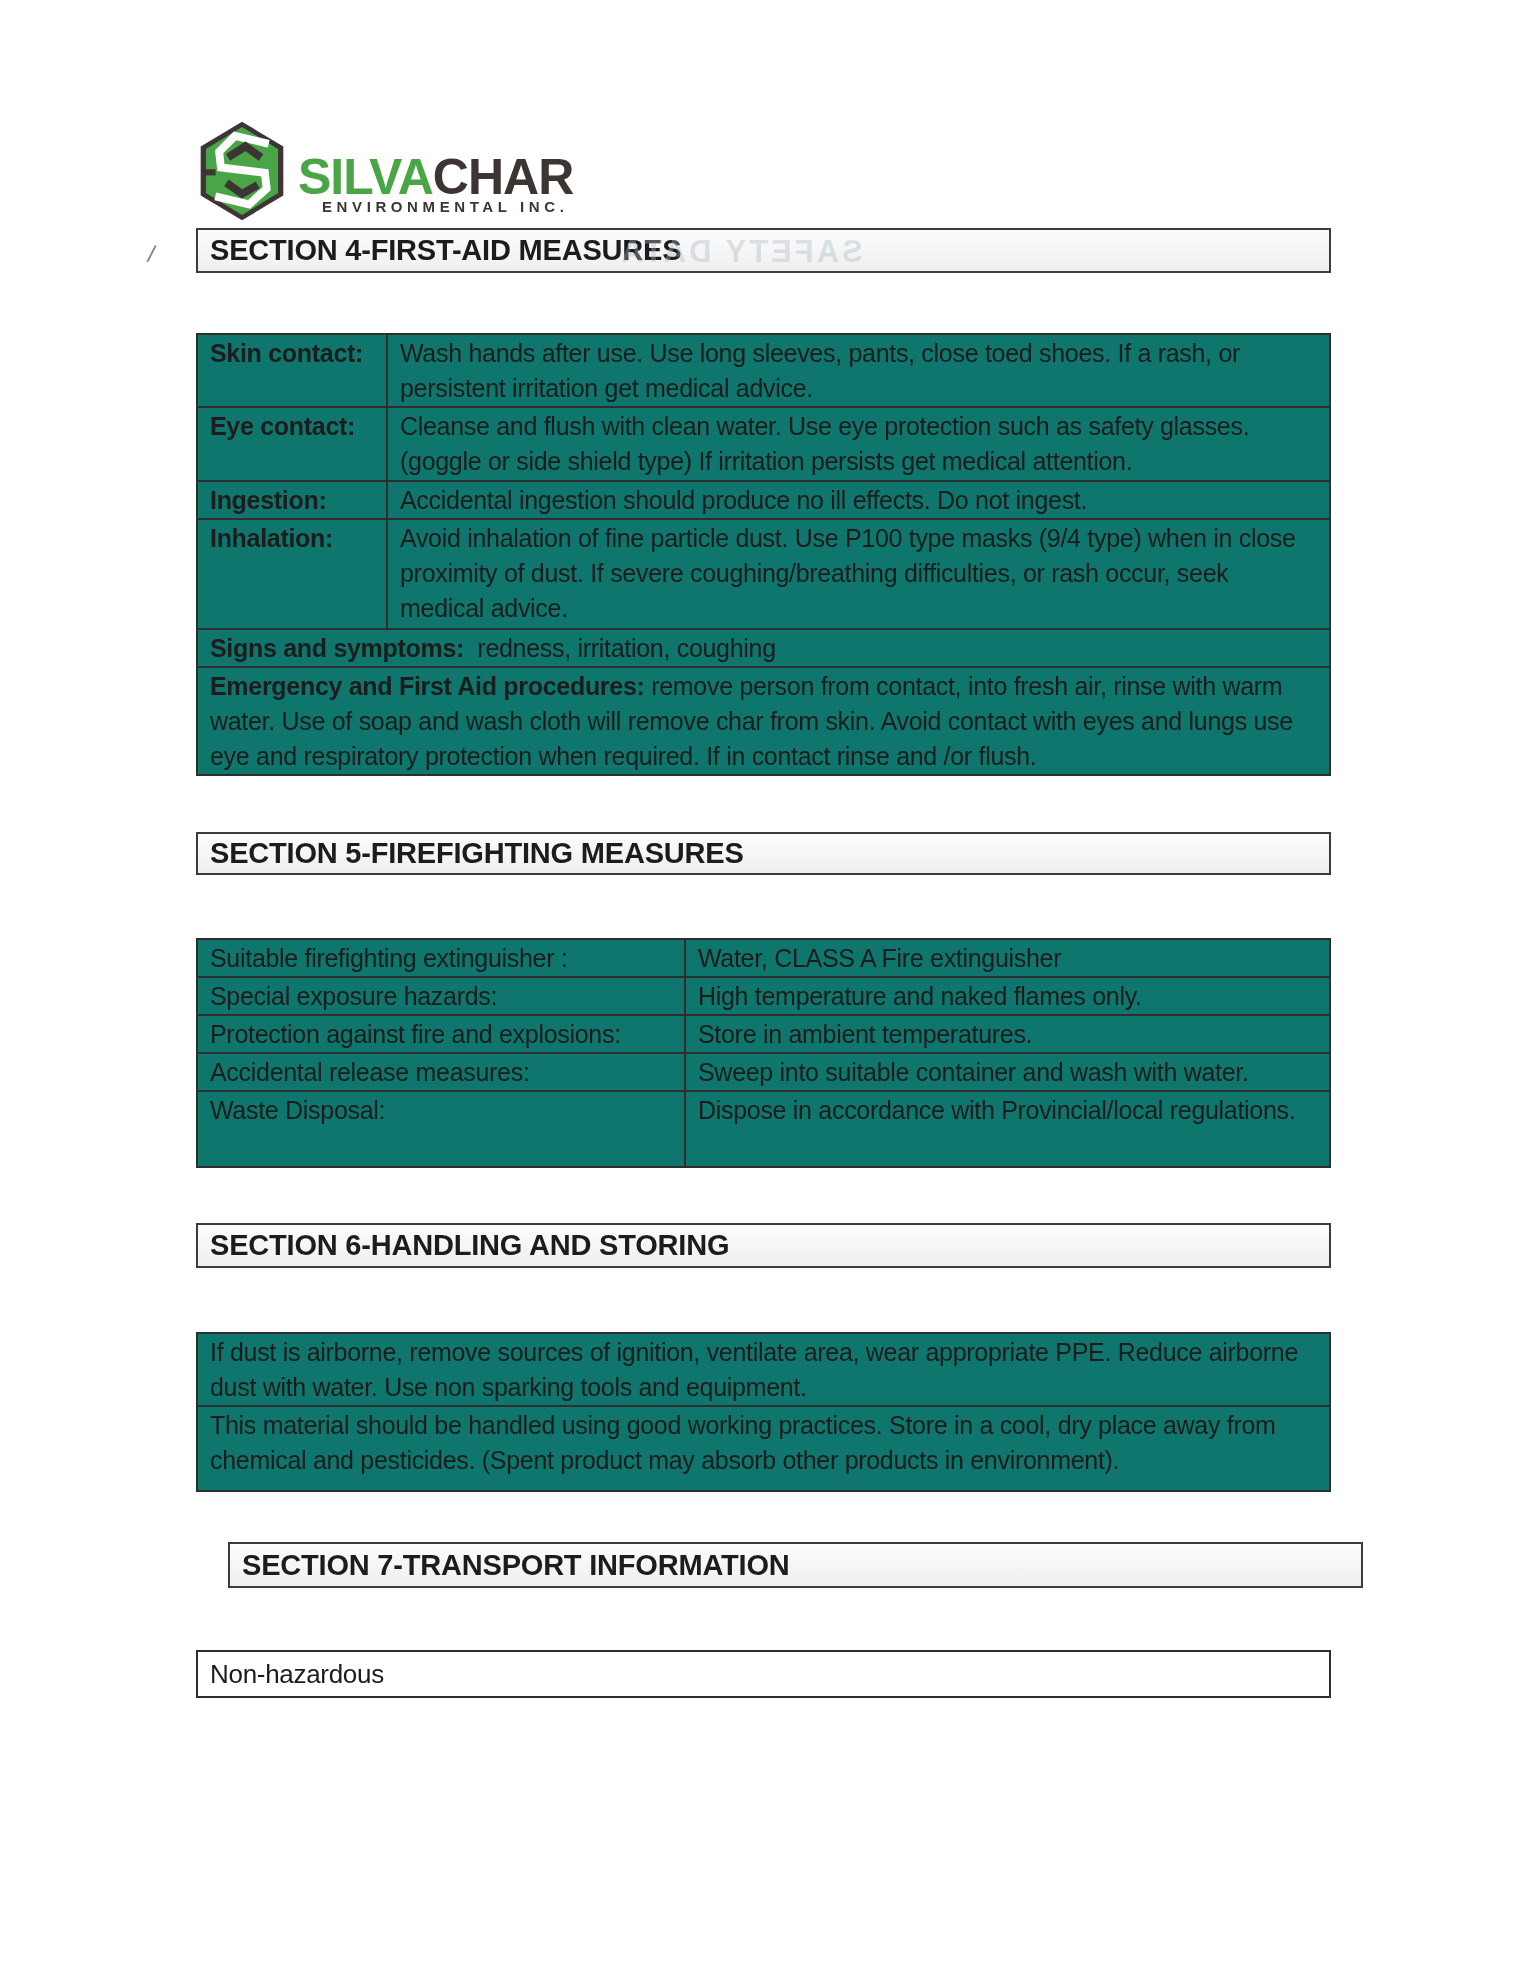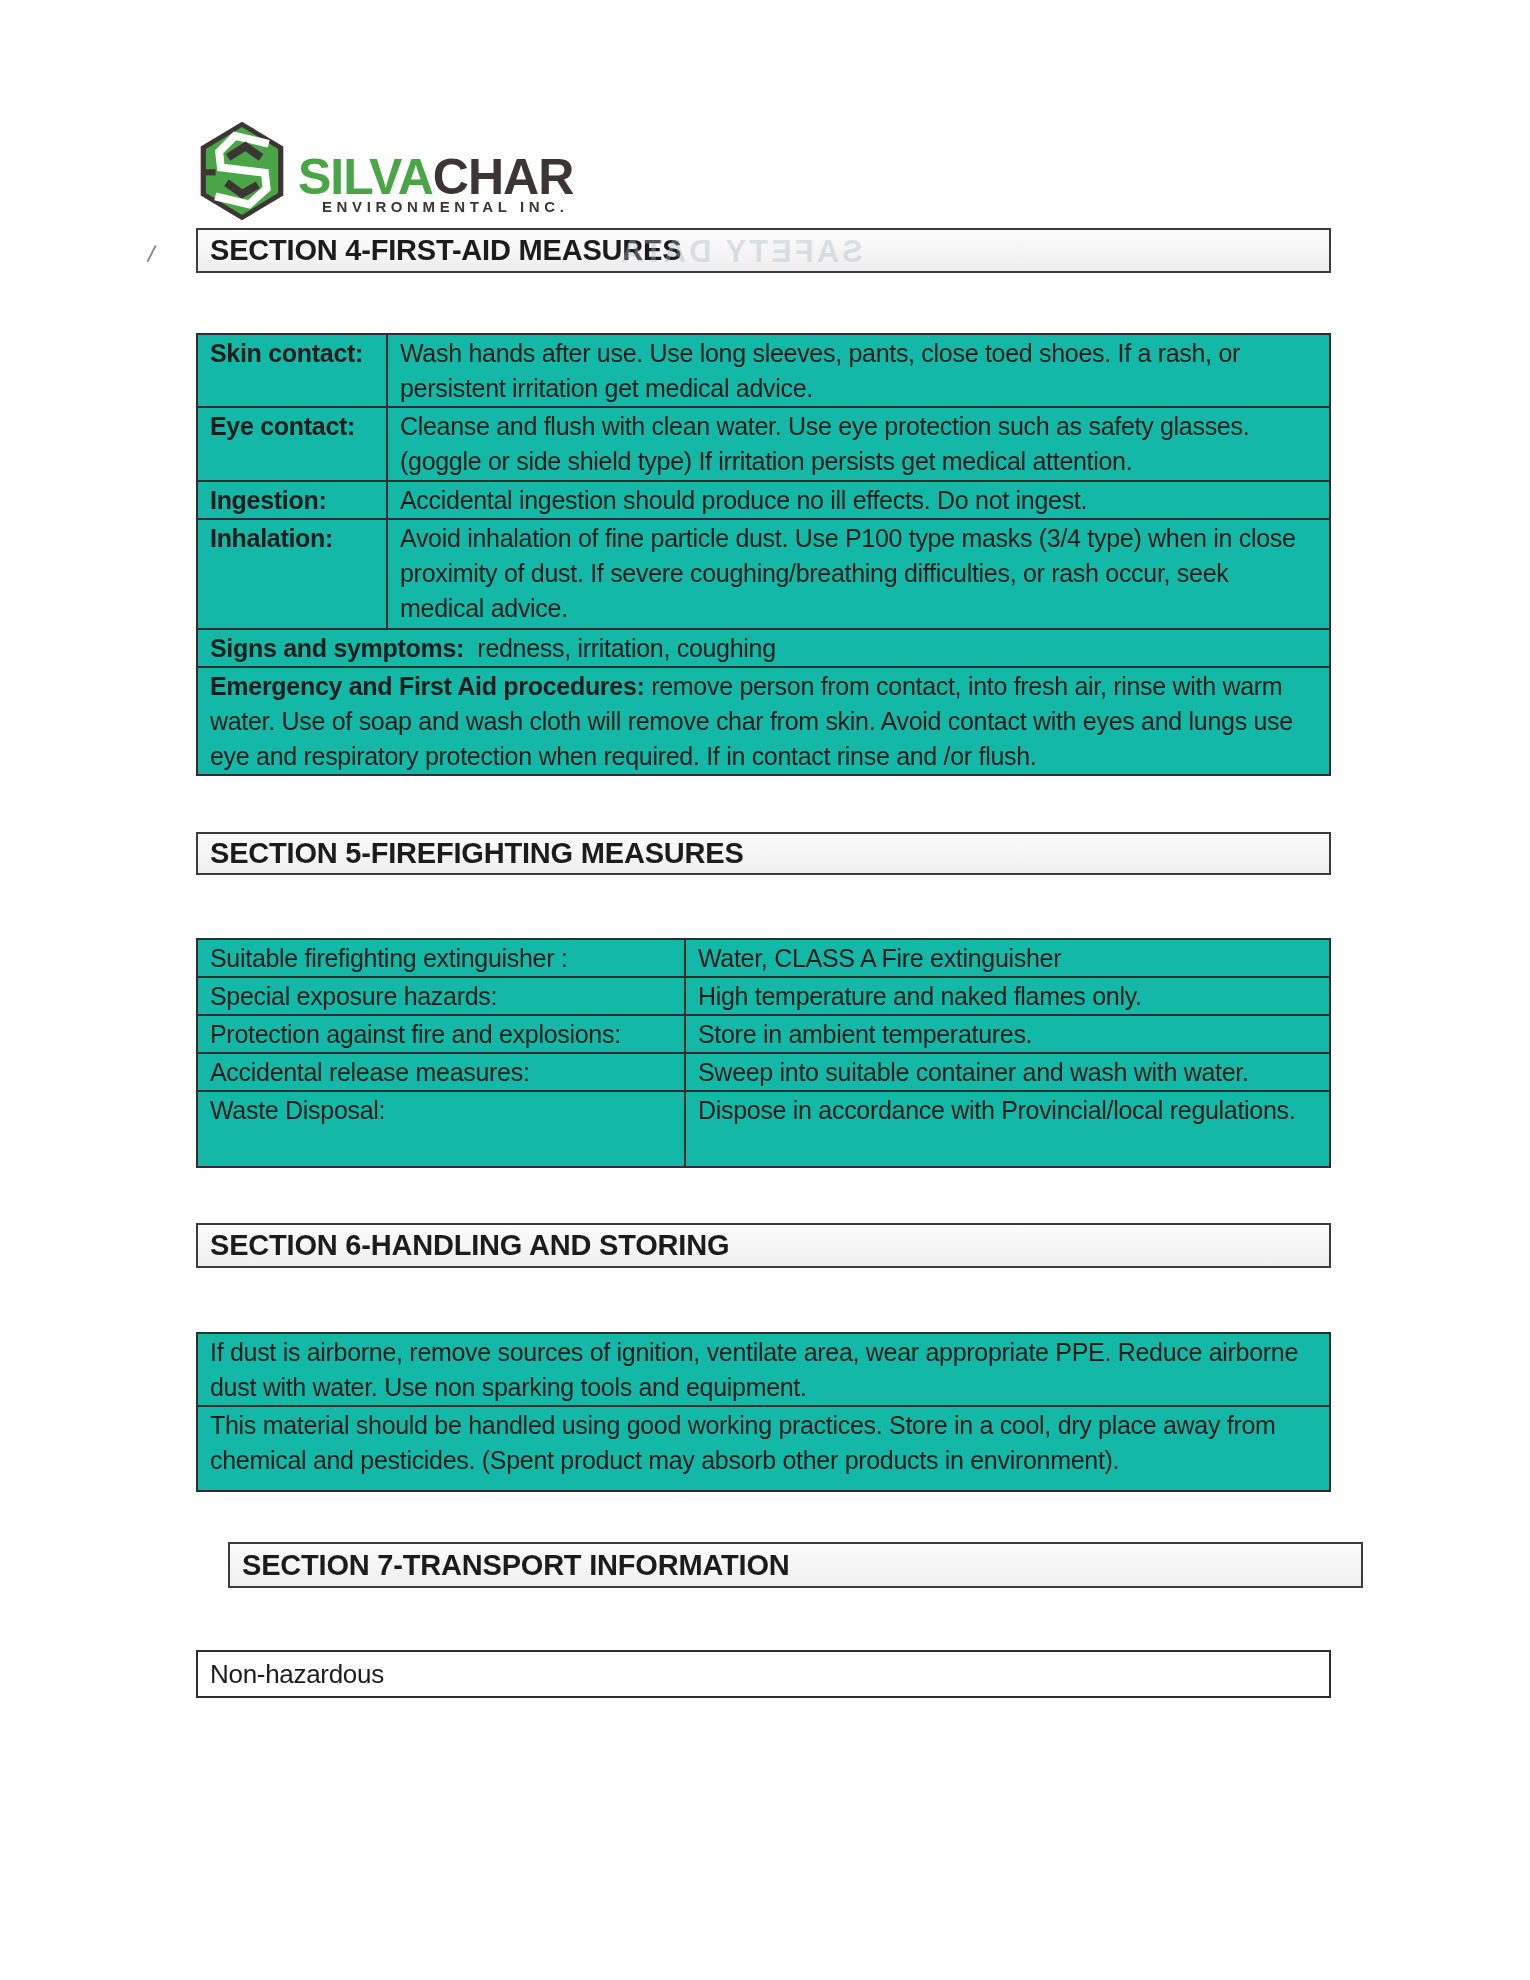--- a/index.html
+++ b/index.html
@@ -32,21 +32,21 @@
   .ghost{
     position:absolute;left:420px;top:4px;
     transform:scaleX(-1);
     color:#a9bac4;opacity:.38;
     font-weight:bold;font-size:31px;letter-spacing:3px;white-space:nowrap;
     pointer-events:none;
   }
   .artifact{left:148px;top:240px;color:#8a8a8a;font-size:24px;transform:rotate(12deg);}
 
   
-  table.sds{border-collapse:collapse;position:absolute;left:196px;table-layout:fixed;background:#14b8a6;}
+  table.sds{border-collapse:collapse;position:absolute;left:196px;table-layout:fixed;background:#0f766e;}
   table.sds td{
     border:2px solid #2e2e2e;
     font-size:25px;line-height:35px;letter-spacing:-0.3px;
     vertical-align:top;text-align:left;
     padding:1px 10px 0 12px;box-sizing:border-box;
   }
   .lbl{font-weight:bold;}
   #table-first-aid{top:333px;width:1135px;}
   #table-fire{top:938px;width:1135px;}
   #block-handling{top:1332px;width:1135px;}
@@ -100,21 +100,21 @@
     <tr style="height:74px;">
       <td class="lbl">Eye contact:</td>
       <td>Cleanse and flush with clean water. Use eye protection such as safety glasses.(goggle or side shield type) If irritation persists get medical attention.</td>
     </tr>
     <tr style="height:35px;">
       <td class="lbl">Ingestion:</td>
       <td>Accidental ingestion should produce no ill effects. Do not ingest.</td>
     </tr>
     <tr style="height:110px;">
       <td class="lbl">Inhalation:</td>
-      <td>Avoid inhalation of fine particle dust. Use P100 type masks (3/4 type) when in close proximity of dust. If severe coughing/breathing difficulties, or rash occur, seek medical advice.</td>
+      <td>Avoid inhalation of fine particle dust. Use P100 type masks (9/4 type) when in close proximity of dust. If severe coughing/breathing difficulties, or rash occur, seek medical advice.</td>
     </tr>
     <tr style="height:38px;">
       <td colspan="2"><span class="lbl">Signs and symptoms:</span><span style="white-space:pre-wrap;">  redness, irritation, coughing</span></td>
     </tr>
     <tr style="height:108px;">
       <td colspan="2"><span class="lbl">Emergency and First Aid procedures:</span><span style="white-space:pre-wrap;"> remove person from contact, into fresh air, rinse with warm water. Use of soap and wash cloth will remove char from skin. Avoid contact with eyes and lungs use eye and respiratory protection when required. If in contact rinse and /or flush.</span></td>
     </tr>
   </tbody>
 </table>
 

